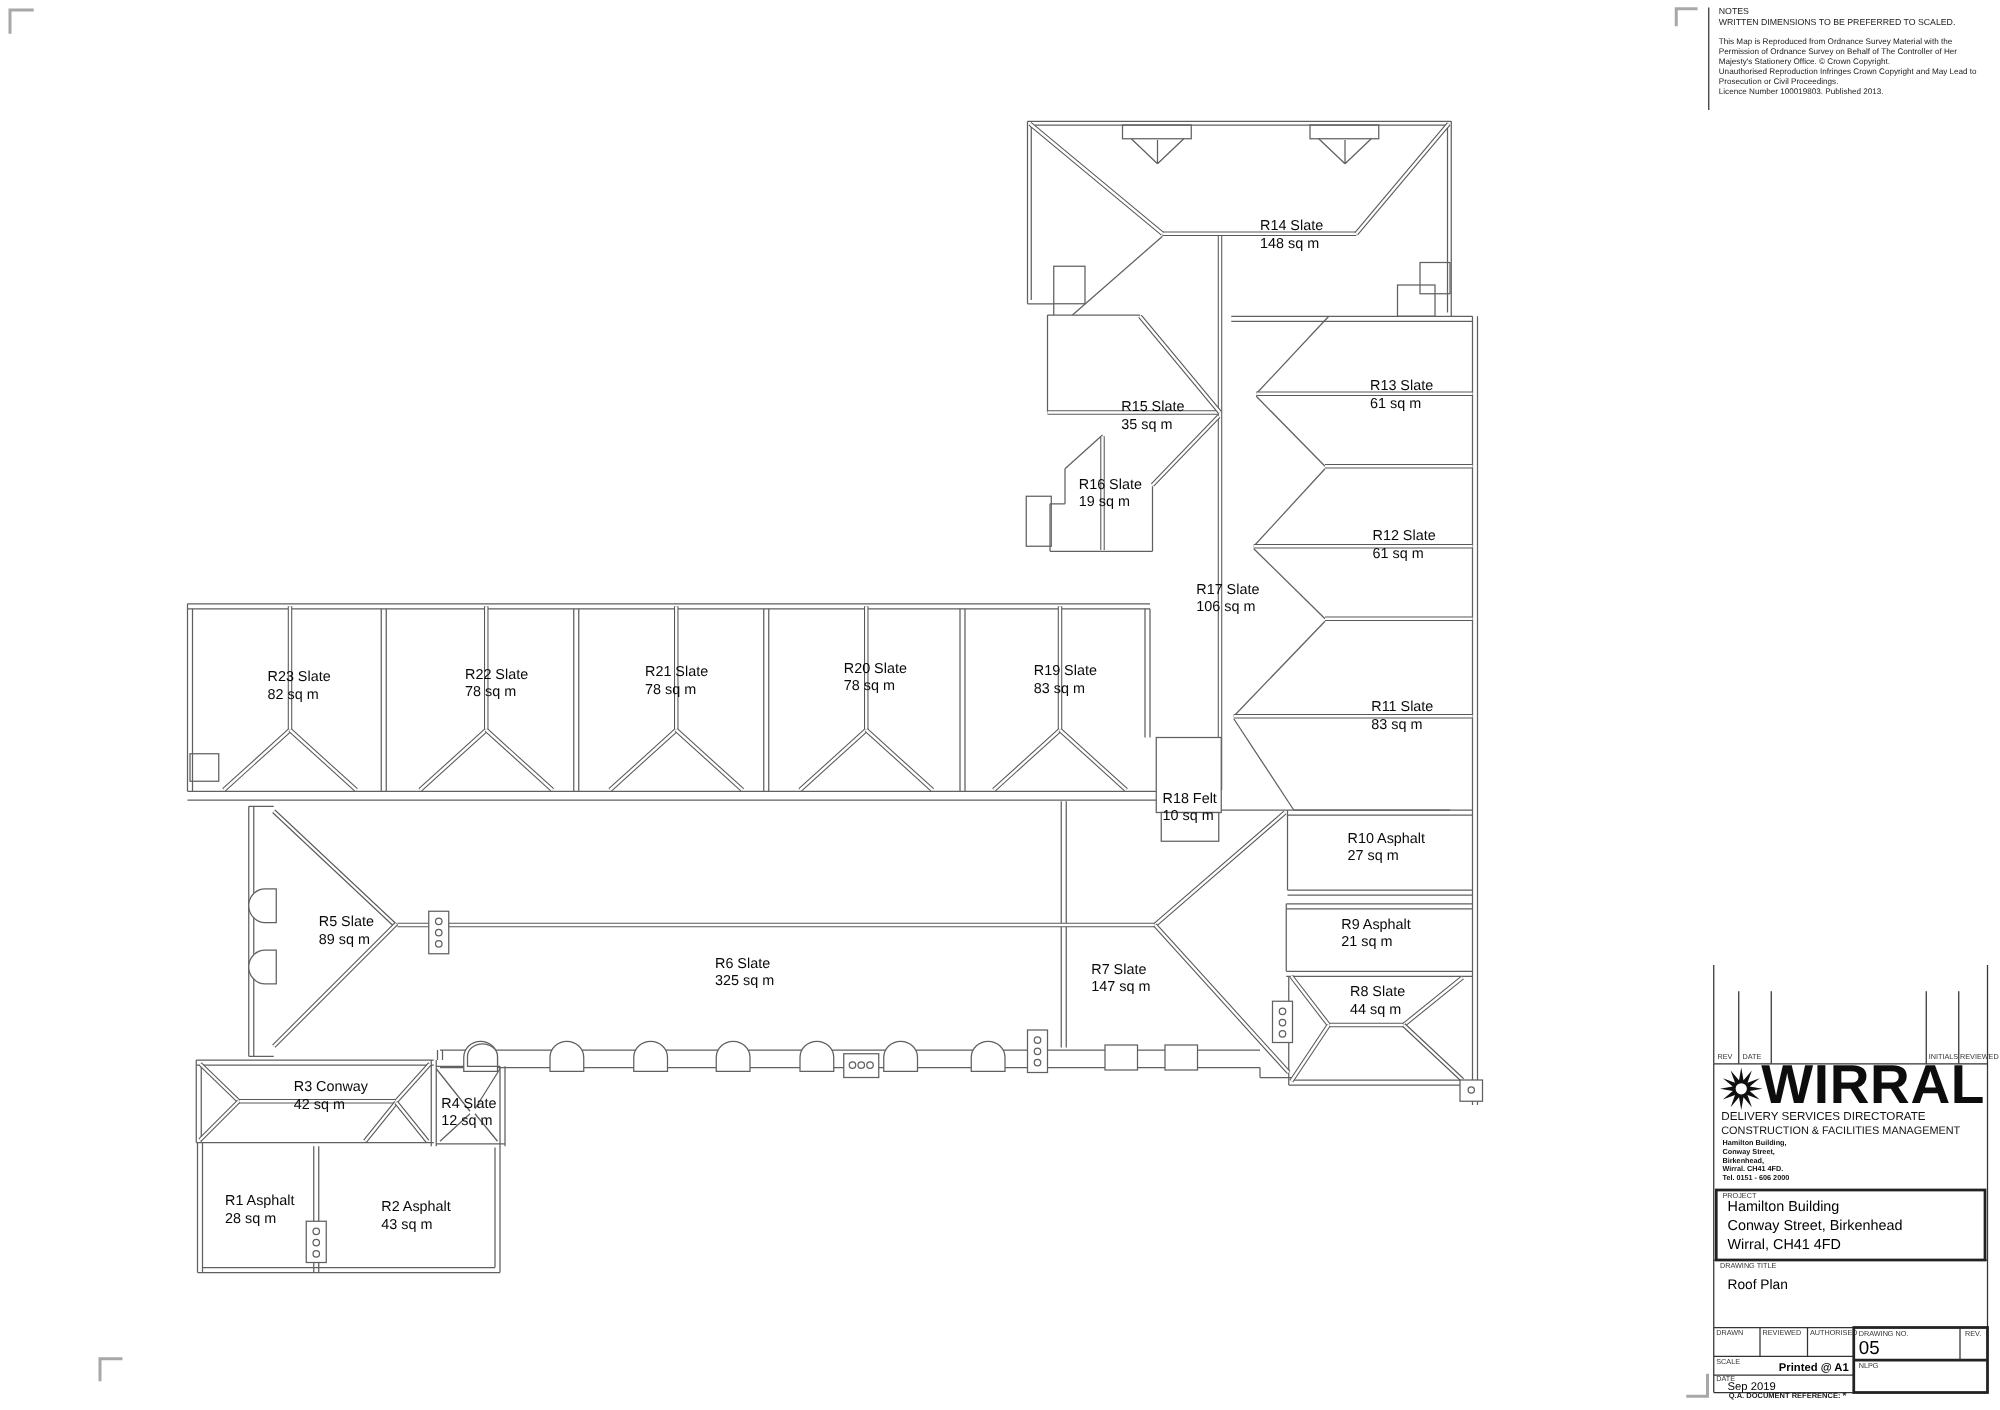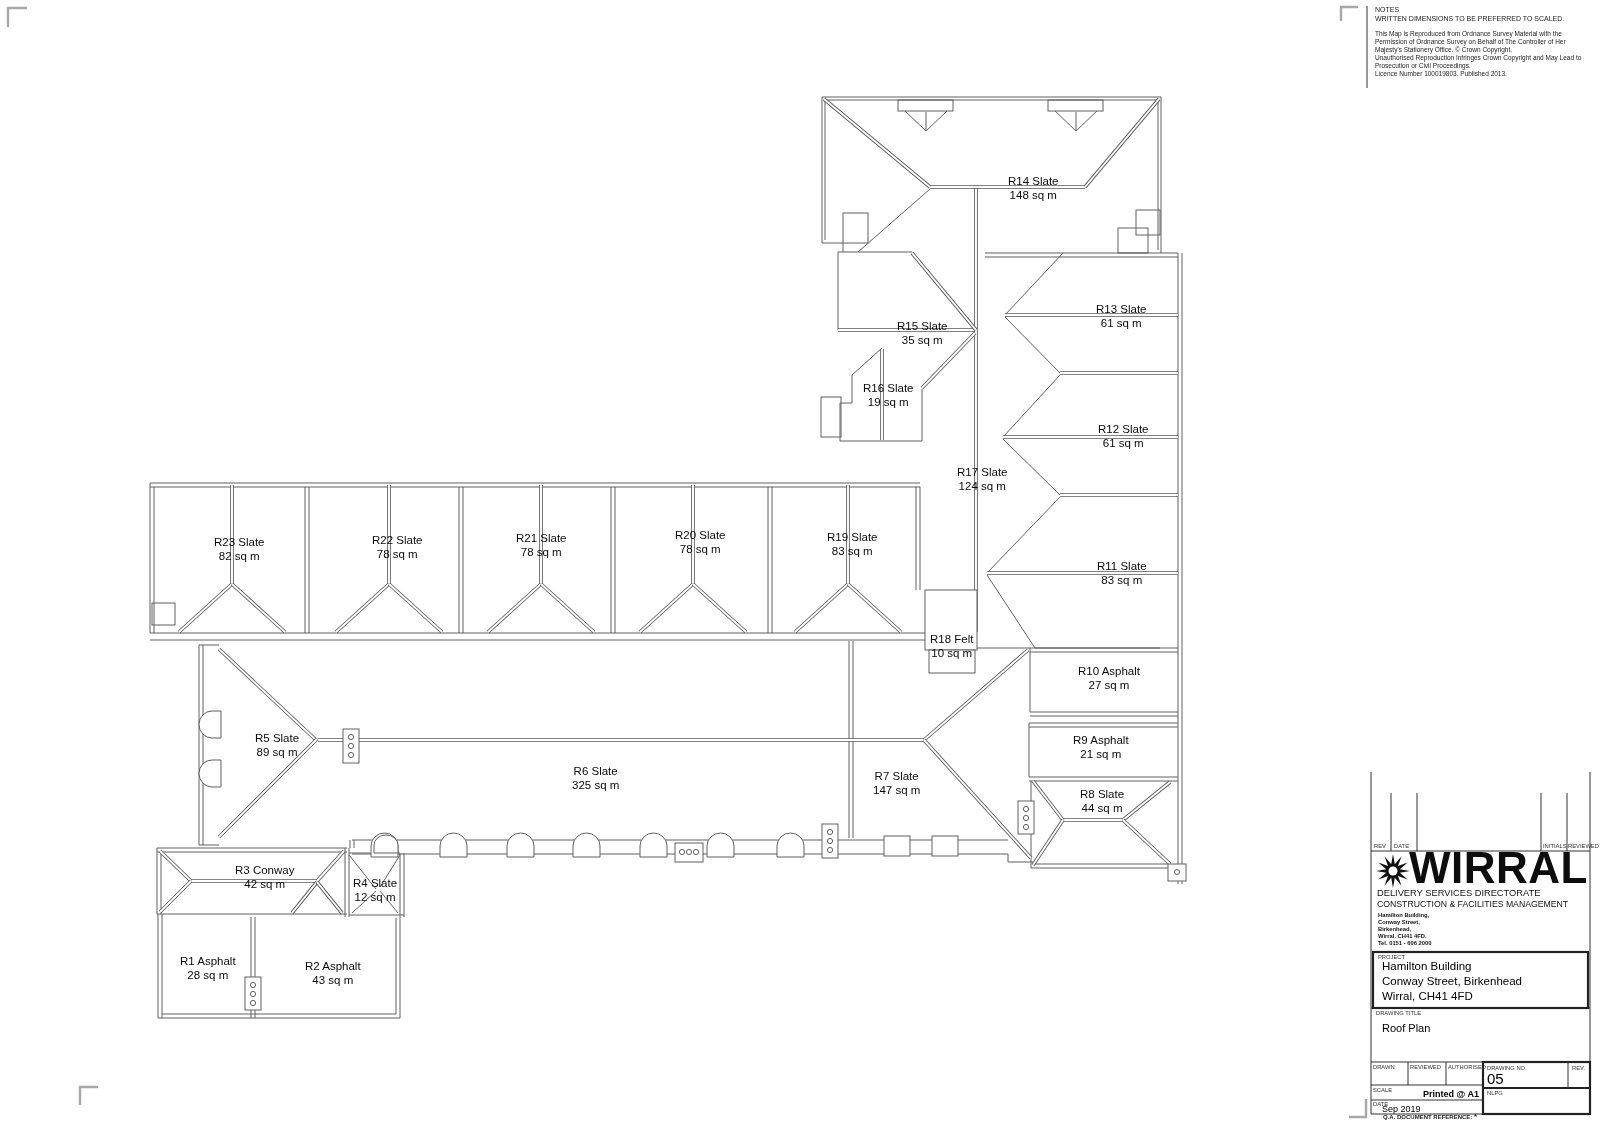--- a/index.html
+++ b/index.html
@@ -8,21 +8,21 @@
   svg{position:absolute;left:0;top:0;}
   .s  {stroke:#606060;stroke-width:1;fill:none;}
   .w4 {stroke:#585858;stroke-width:3.6;fill:none;}
   .w2 {stroke:#ffffff;stroke-width:1.9;fill:none;}
   .fx {stroke:#606060;stroke-width:1;fill:#ffffff;}
   .tb {stroke:#333333;stroke-width:1;fill:none;}
   .tbk{stroke:#222222;stroke-width:2.2;fill:none;}
   .cm {stroke:#a8a8a8;stroke-width:2.4;fill:none;}
   .txt{position:absolute;white-space:nowrap;}
   .lbl{position:absolute;font-size:11.5px;line-height:14px;color:#0a0a0a;white-space:nowrap;}
-  .lbl span{display:block;text-align:center;}
+  .lbl span{display:block;}
   .tiny{font-size:5.8px;color:#333;}
   .notesline{font-size:6.5px;line-height:7.8px;color:#222;}
   .addr{font-size:5.8px;line-height:6.6px;font-weight:bold;color:#111;}
 </style>
 </head>
 <body>
 
 <div id="sheet">
 
 <svg width="1600" height="1128" viewBox="0 0 1600 1128">
@@ -276,21 +276,21 @@
   <div class="lbl" style="left:863px;top:381px">
         <span>R16 Slate</span>
         <span>19 sq m</span>
       </div>
   <div class="lbl" style="left:1098px;top:422px">
         <span>R12 Slate</span>
         <span>61 sq m</span>
       </div>
   <div class="lbl" style="left:957px;top:465px">
         <span>R17 Slate</span>
-        <span>124 sq m</span>
+        <span>106 sq m</span>
       </div>
   <div class="lbl" style="left:675px;top:528px">
         <span>R20 Slate</span>
         <span>78 sq m</span>
       </div>
   <div class="lbl" style="left:827px;top:530px">
         <span>R19 Slate</span>
         <span>83 sq m</span>
       </div>
   <div class="lbl" style="left:516px;top:531px">

